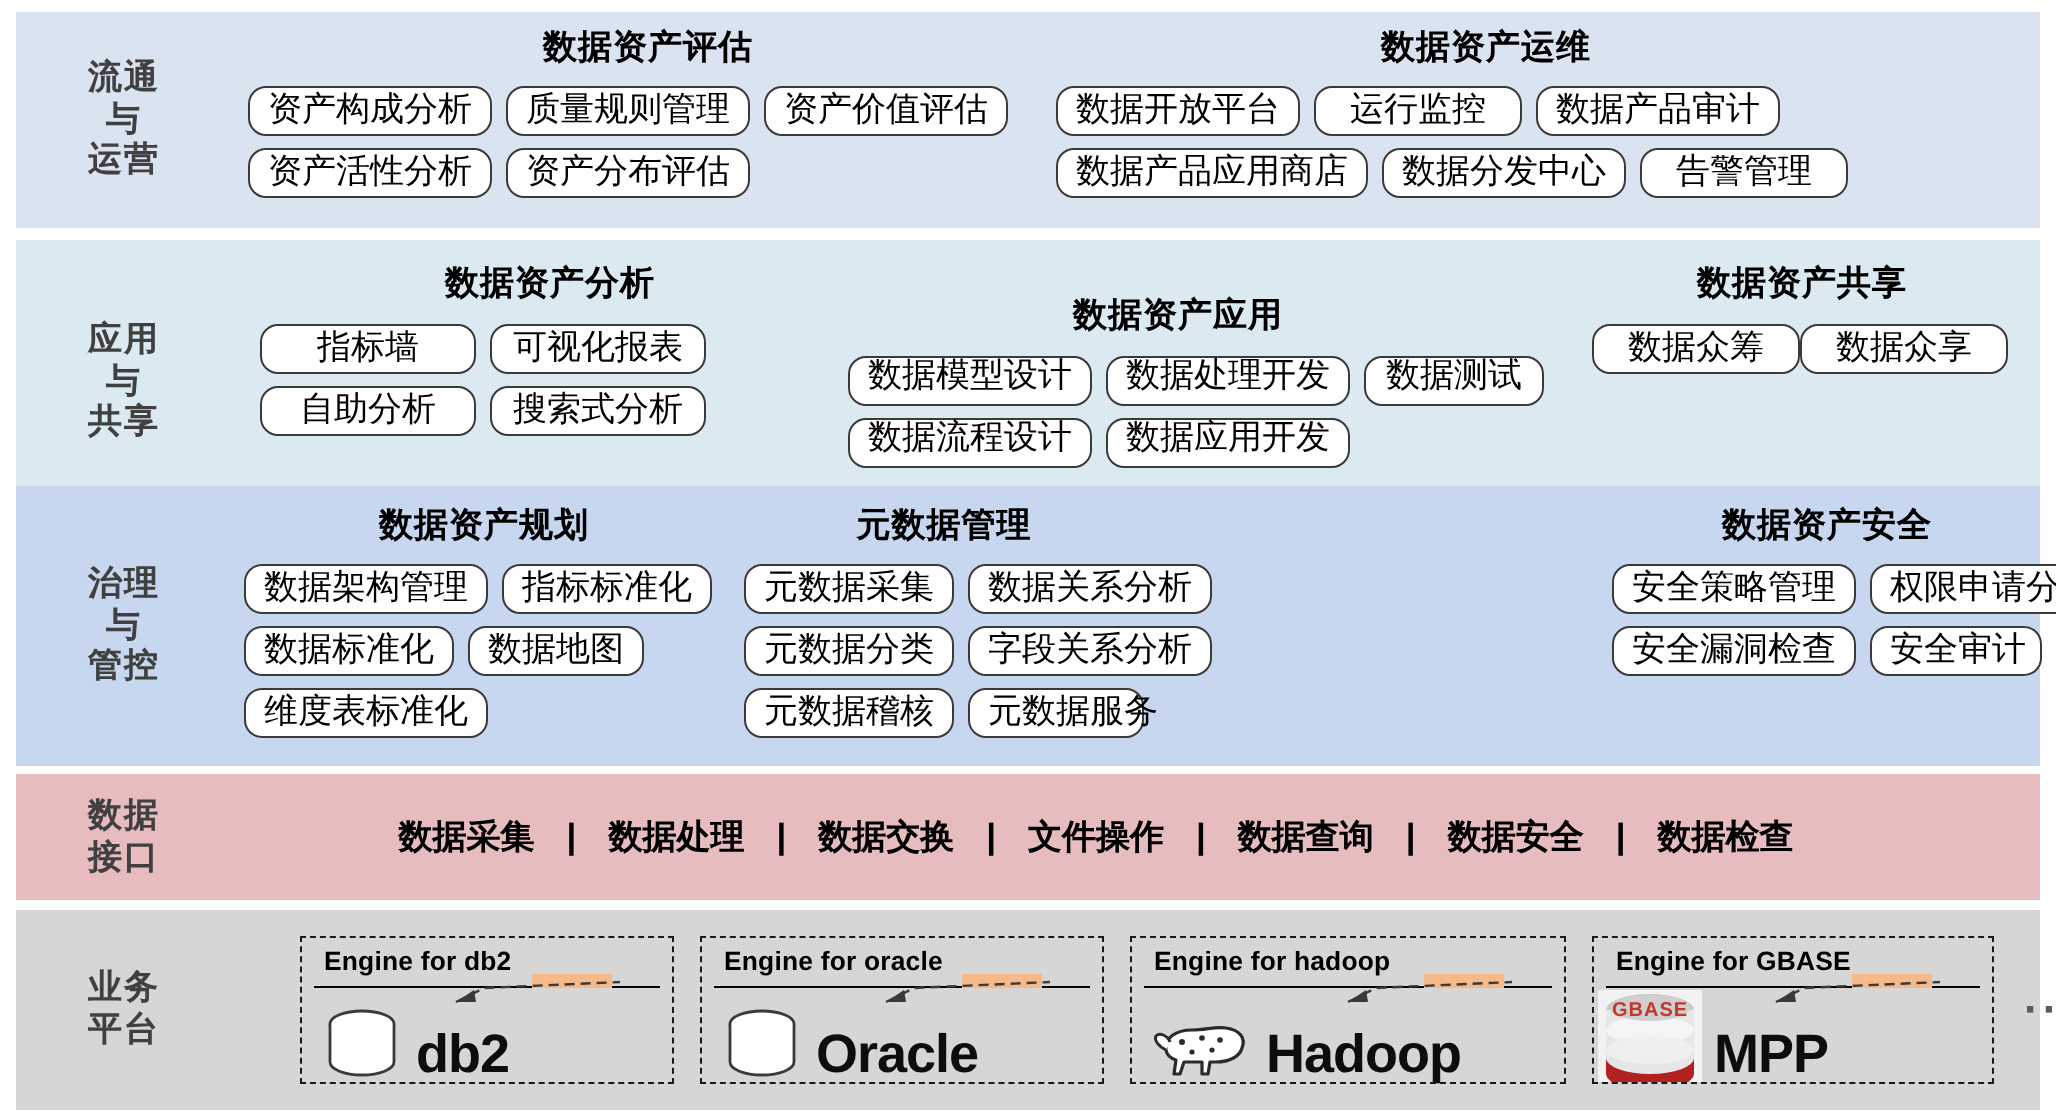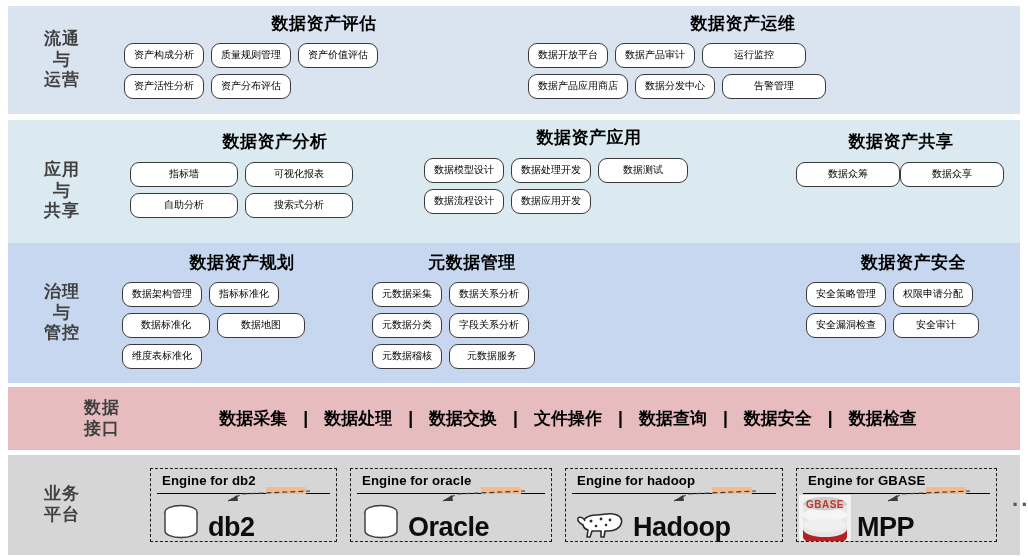--- a/index.html
+++ b/index.html
@@ -49,21 +49,21 @@
     font-size: 17px;
     color: #000;
     text-align: center;
     white-space: nowrap;
     letter-spacing: 0.5px;
   }
   .chip {
     background: #ffffff;
     border: 1.3px solid #3a3a3a;
     border-radius: 9px;
-    font-size: 10px;
+    font-size: 17px;
     color: #000;
     height: 25px;
     line-height: 22px;
     padding: 0 9px;
     text-align: center;
     white-space: nowrap;
     display: inline-block;
   }
   .chip-row { display: flex; gap: 7px; margin-bottom: 6px; }
 
@@ -184,22 +184,22 @@
             <span class="chip">资产分布评估</span>
           </div>
         </div>
       </div>
 
       <div class="group" style="left:412px; top:6px; width:430px;">
         <div class="group-title">数据资产运维</div>
         <div style="margin-top:8px;">
           <div class="chip-row">
             <span class="chip">数据开放平台</span>
+            <span class="chip" style="min-width:104px">运行监控</span>
             <span class="chip">数据产品审计</span>
-            <span class="chip" style="min-width:104px">运行监控</span>
           </div>
           <div class="chip-row">
             <span class="chip">数据产品应用商店</span>
             <span class="chip">数据分发中心</span>
             <span class="chip" style="min-width:104px">告警管理</span>
           </div>
         </div>
       </div>
 
     </div>
@@ -220,21 +220,21 @@
             <span class="chip" style="min-width:108px">指标墙</span>
             <span class="chip" style="min-width:108px">可视化报表</span>
           </div>
           <div class="chip-row">
             <span class="chip" style="min-width:108px">自助分析</span>
             <span class="chip" style="min-width:108px">搜索式分析</span>
           </div>
         </div>
       </div>
 
-      <div class="group" style="left:308px; top:6px; width:330px;">
+      <div class="group" style="left:308px; top:26px; width:330px;font-family:Liberation Mono, monospace;">
         <div class="group-title">数据资产应用</div>
         <div style="margin-top:9px;">
           <div class="chip-row">
             <span class="chip">数据模型设计</span>
             <span class="chip">数据处理开发</span>
             <span class="chip" style="min-width:90px">数据测试</span>
           </div>
           <div class="chip-row">
             <span class="chip">数据流程设计</span>
             <span class="chip">数据应用开发</span>
@@ -311,21 +311,21 @@
           <div class="chip-row">
             <span class="chip">安全漏洞检查</span>
             <span class="chip" style="min-width:86px">安全审计</span>
           </div>
         </div>
       </div>
 
     </div>
   </div>
 
-  <div class="band band-4" style="top:387px; height:63px;padding-left:40px;">
+  <div class="band band-4" style="top:387px; height:63px;">
     <div class="band-label">
       <span>数据</span>
       <span>接口</span>
     </div>
     <div class="band-body">
       <div class="iface">
         <span class="iface-item">数据采集</span>
         <span class="iface-sep">|</span>
         <span class="iface-item">数据处理</span>
         <span class="iface-sep">|</span>

